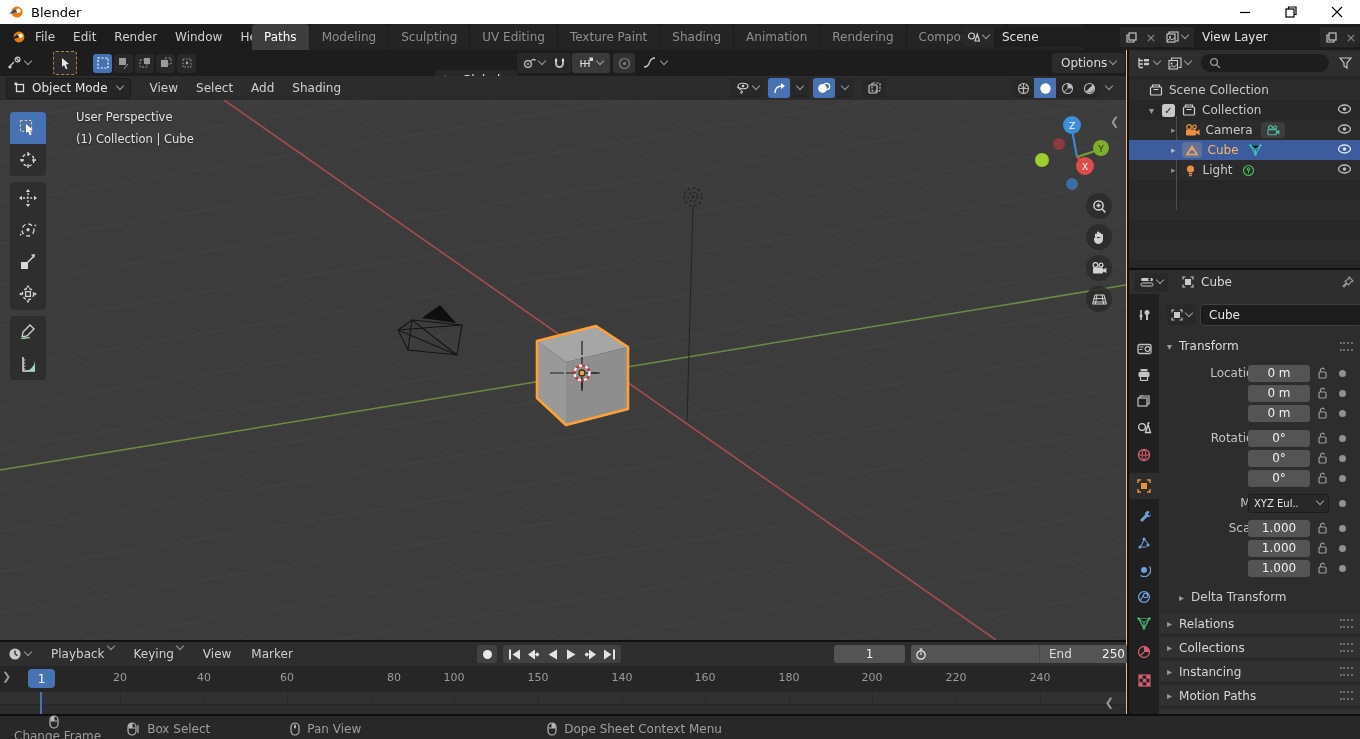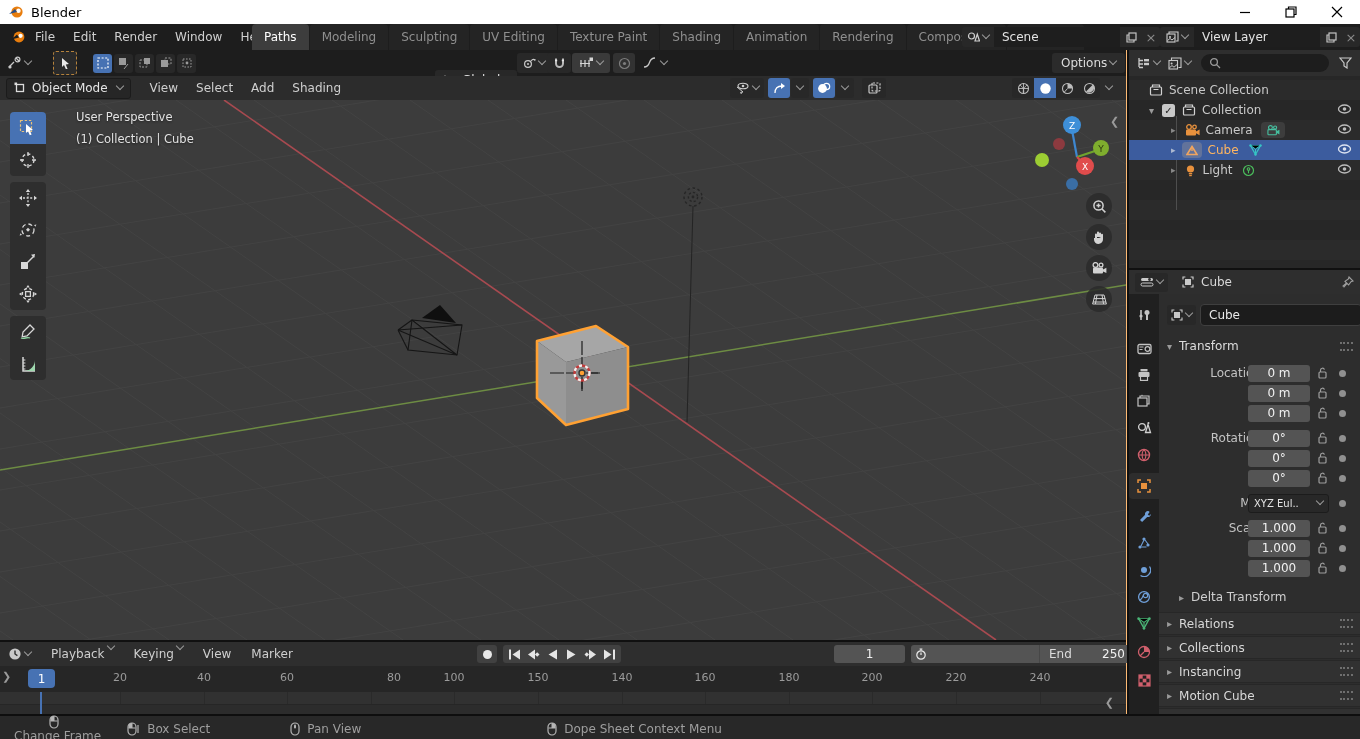--- a/index.html
+++ b/index.html
@@ -1079,21 +1079,21 @@
           <span style="margin-left:7px;">Collections</span>
           <span class="grip" style="position:absolute;right:9px;"></span>
         </div>
         <div class="panelhead" style="top:366px;">
           <span style="margin-left:8px;color:#9a9a9a;font-size:10px;">▸</span>
           <span style="margin-left:7px;">Instancing</span>
           <span class="grip" style="position:absolute;right:9px;"></span>
         </div>
         <div class="panelhead" style="top:390px;">
           <span style="margin-left:8px;color:#9a9a9a;font-size:10px;">▸</span>
-          <span style="margin-left:7px;">Motion Cube</span>
+          <span style="margin-left:7px;">Motion Paths</span>
           <span class="grip" style="position:absolute;right:9px;"></span>
         </div>
         <div class="panelhead" style="top:414px;">
           <span style="margin-left:8px;color:#9a9a9a;font-size:10px;">▸</span>
           <span style="margin-left:7px;">Visibility</span>
           <span class="grip" style="position:absolute;right:9px;"></span>
         </div>
       </div>
     </div>
   </div>

